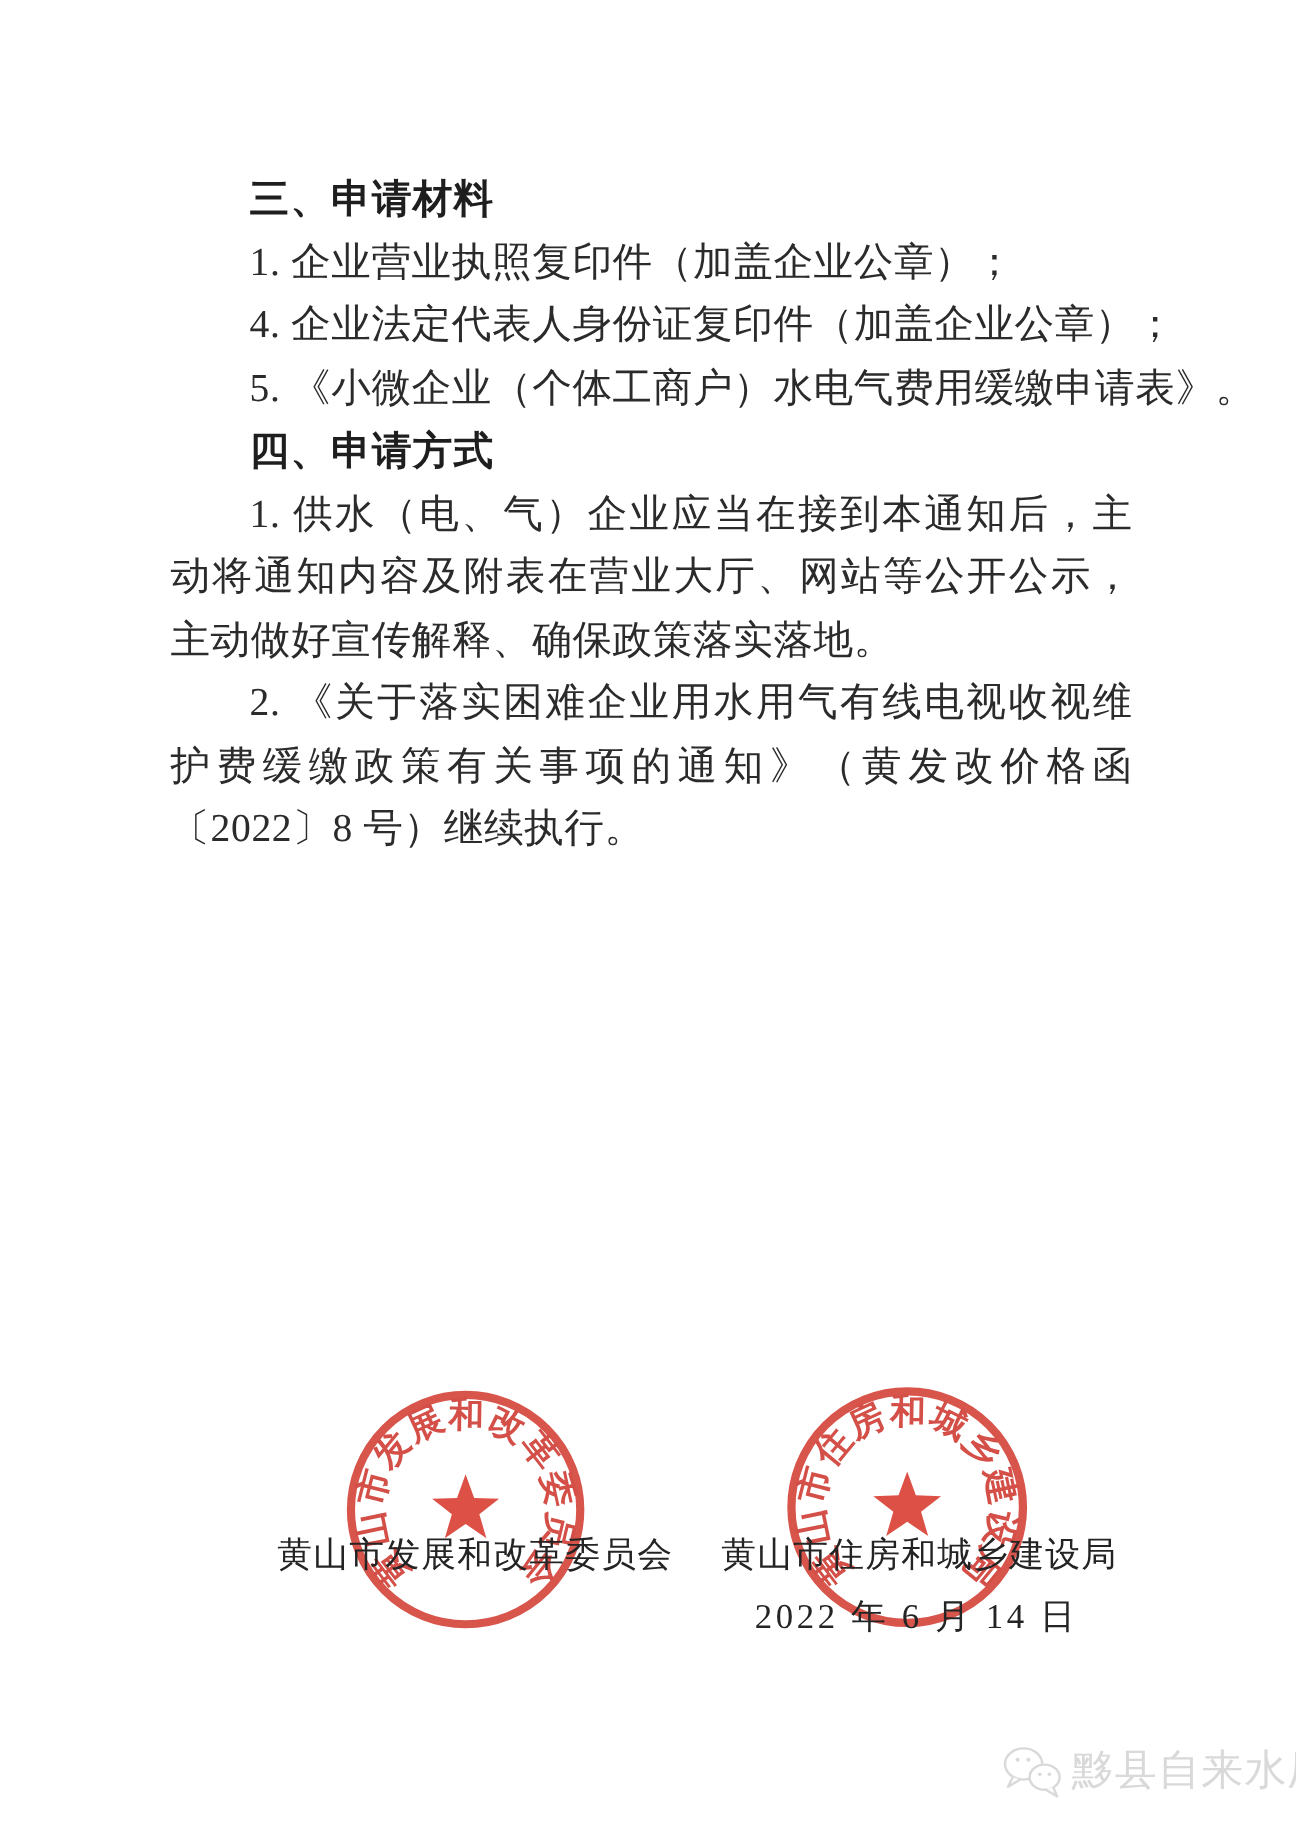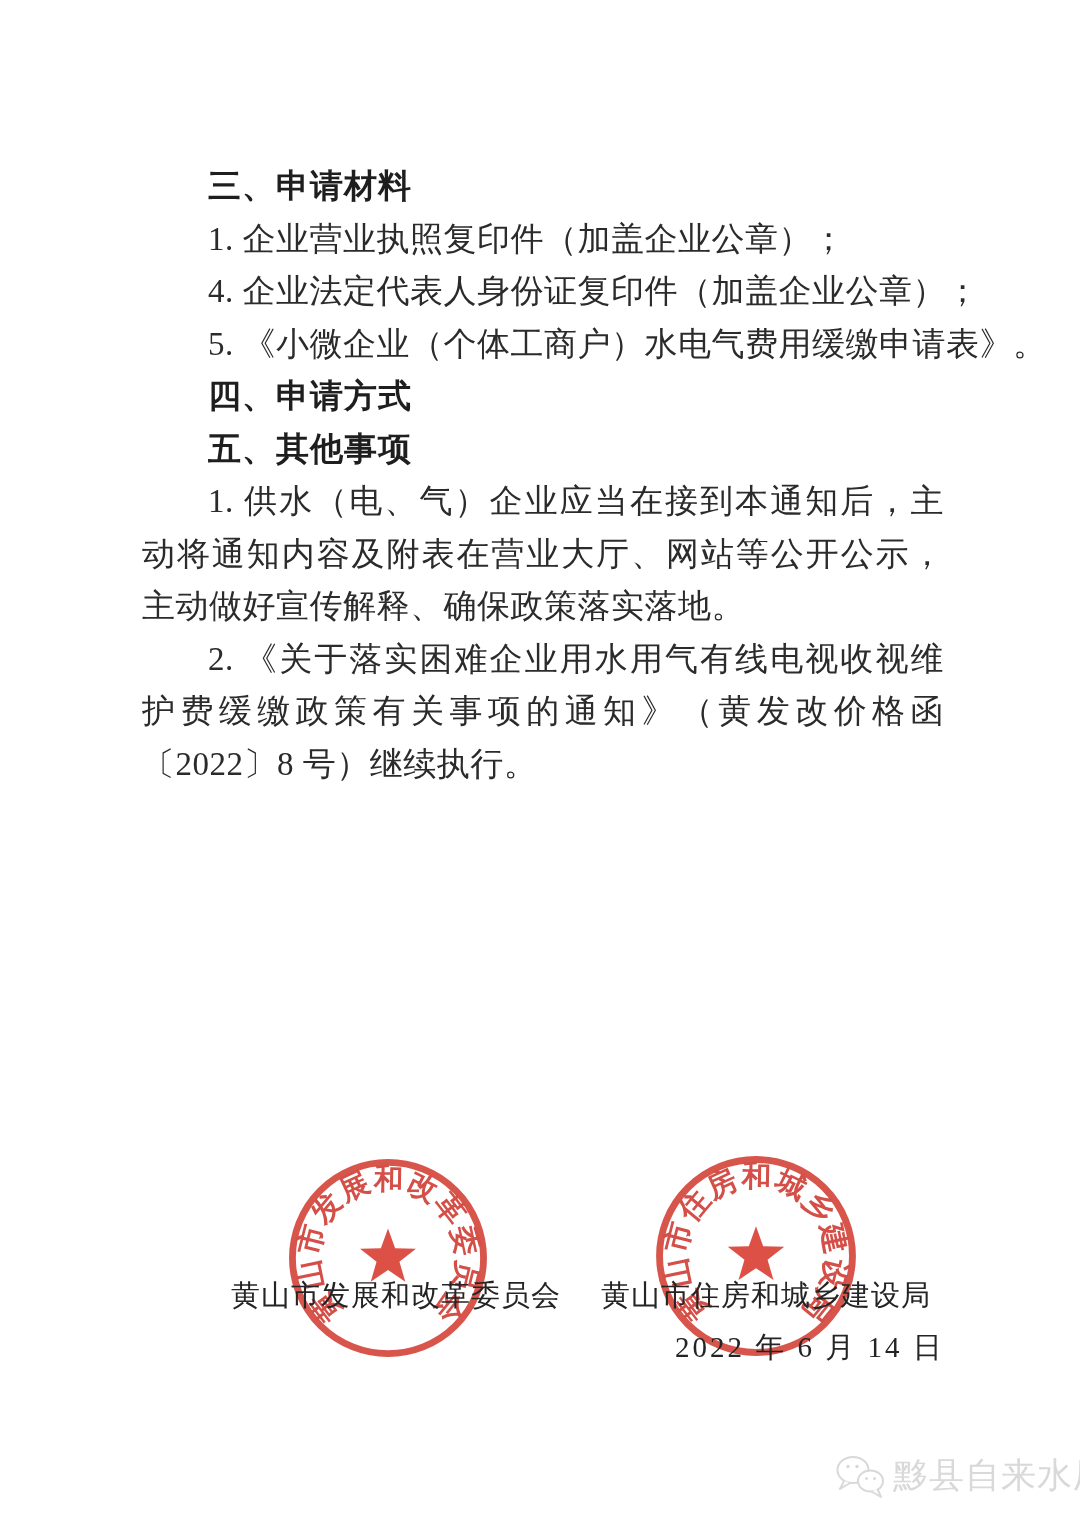--- a/index.html
+++ b/index.html
@@ -6,21 +6,21 @@
   body{
     width:1080px;height:1527px;
     background:#ffffff;
     position:relative;
     overflow:hidden;
     font-family:"Liberation Serif", serif;
     color:#2b2b2b;
   }
   .content{
     position:absolute;
-    left:142px; top:160px; width:802px;
+    left:142px; top:140px; width:802px;
     font-size:33px;
     line-height:52.5px;
     letter-spacing:0.5px;
   }
   .line{ text-indent:2em; white-space:nowrap; }
   .heading{
     font-weight:700;
     font-family:"Liberation Sans", sans-serif;
     letter-spacing:1px;
     color:#1e1e1e;
@@ -48,21 +48,21 @@
     font-size:29px;
     color:#242424;
     letter-spacing:1px;
     white-space:nowrap;
     z-index:3;
   }
   .org-left{ left:231px; }
   .org-right{ left:601px; }
   .date-line{
     position:absolute;
-    left:675px; top:1328px;
+    left:629px; top:1328px;
     font-size:29px;
     letter-spacing:3px;
     color:#242424;
     white-space:nowrap;
     z-index:3;
   }
 
   
   .watermark{
     position:absolute;
@@ -80,21 +80,20 @@
 
 <div class="content">
 
   <div class="line heading">三、申请材料</div>
   <div class="line">1. 企业营业执照复印件（加盖企业公章）；</div>
   <div class="line">4. 企业法定代表人身份证复印件（加盖企业公章）；</div>
   <div class="line">5. 《小微企业（个体工商户）水电气费用缓缴申请表》。</div>
 
   <div class="line heading">四、申请方式</div>
 
-  <div class="line heading">五、其他事项</div>
   <div class="para">1. 供水（电、气）企业应当在接到本通知后，主动将通知内容及附表在营业大厅、网站等公开公示，主动做好宣传解释、确保政策落实落地。</div>
   <div class="para">2. 《关于落实困难企业用水用气有线电视收视维护费缓缴政策有关事项的通知》（黄发改价格函〔2022〕8 号）继续执行。</div>
 
 </div>
 
 <svg class="seal seal-left" width="210" height="210" viewBox="0 0 200 200">
   <defs>
     <path id="sealArcL" d="M 57.6,150.6 A 66,66 0 1 1 142.4,150.6" fill="none"></path>
   </defs>
   <circle cx="100" cy="100" r="91" fill="none" stroke="#d5463c" stroke-width="6.5"></circle>

